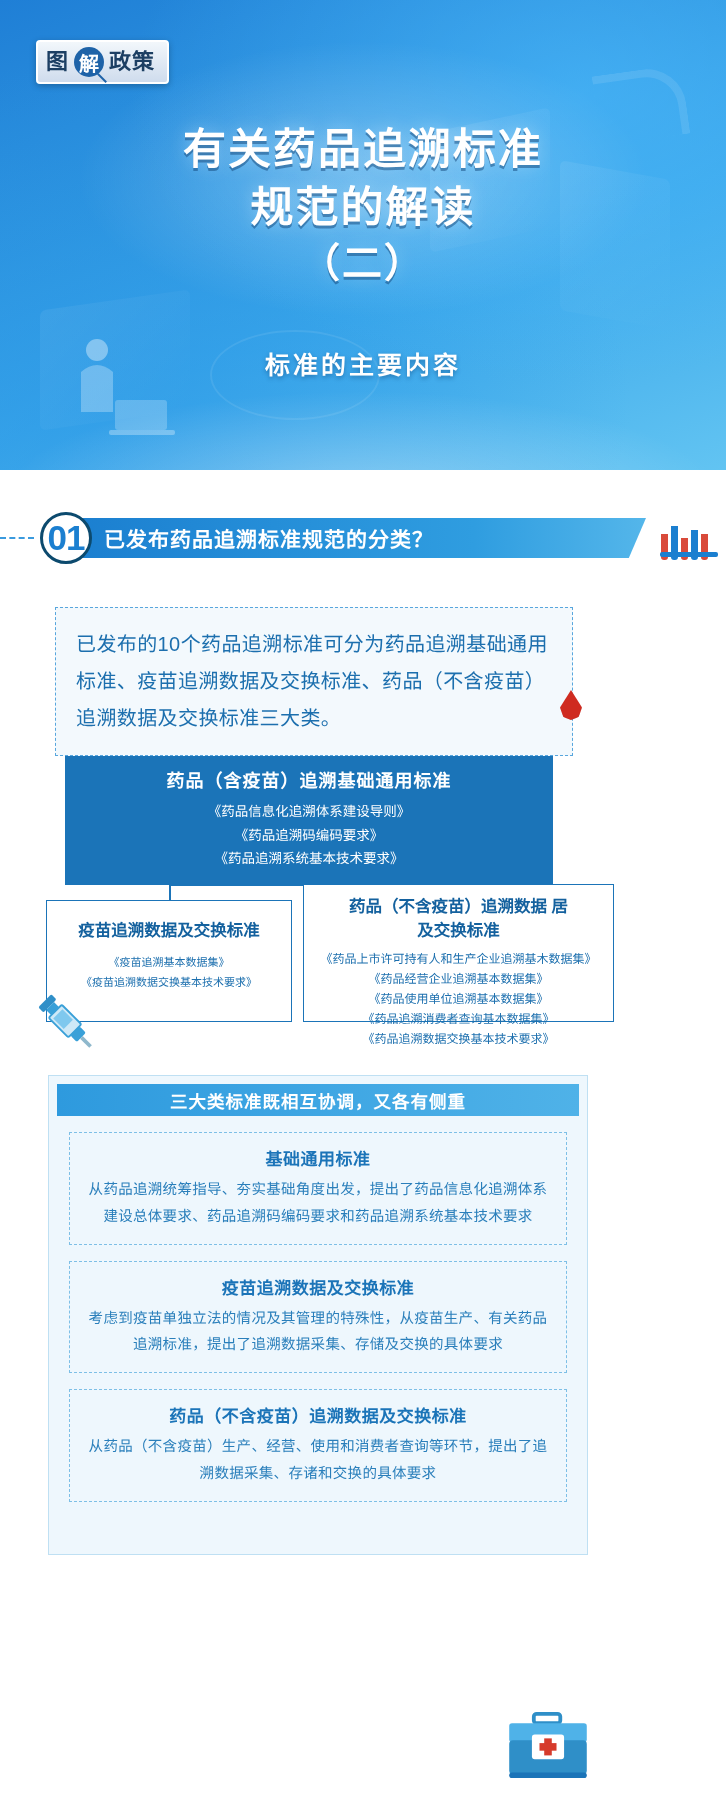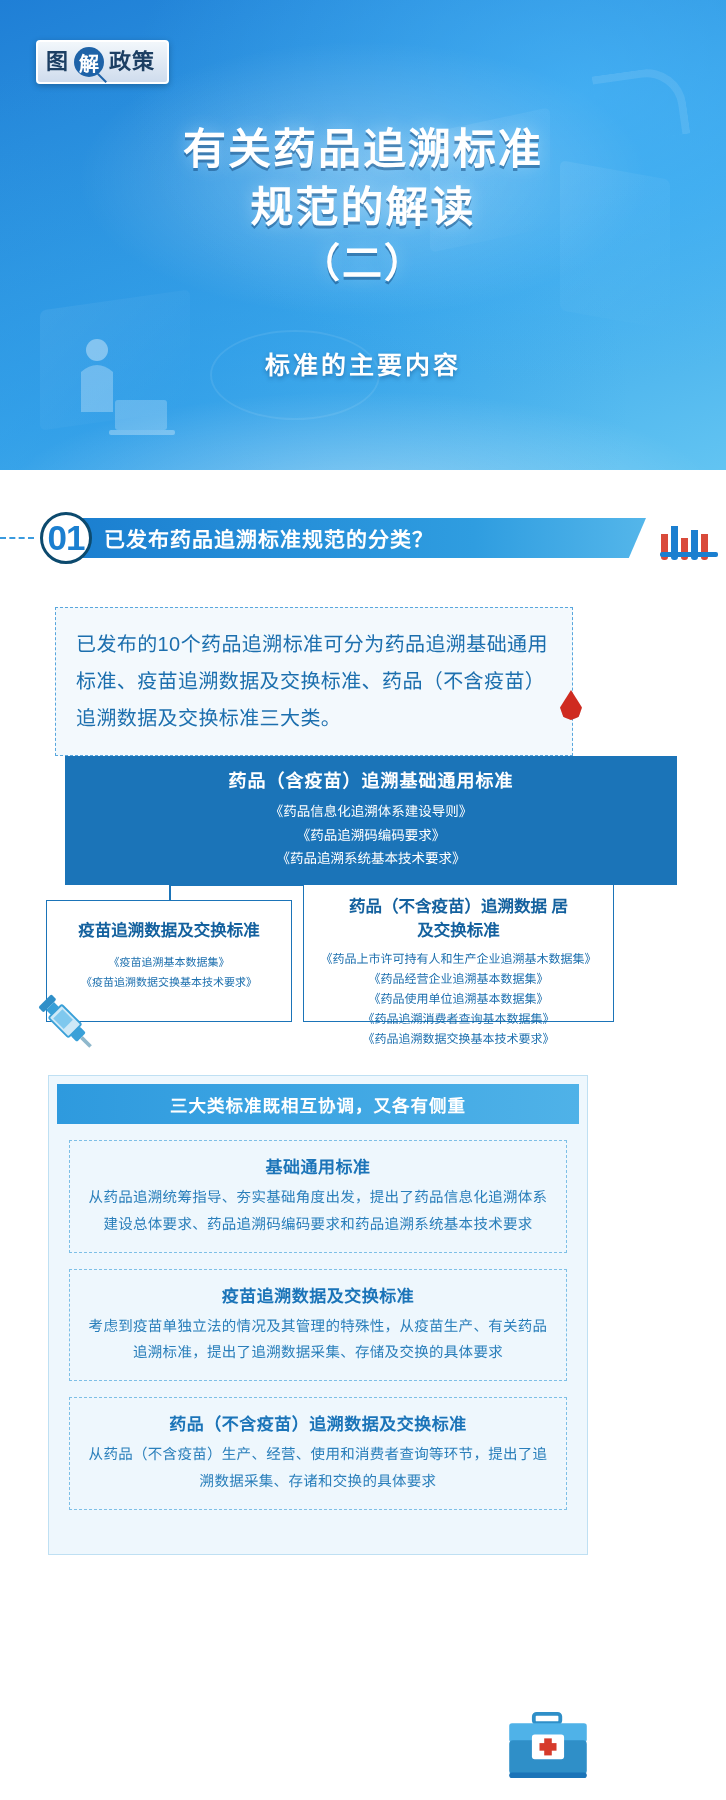--- a/index.html
+++ b/index.html
@@ -161,21 +161,21 @@
     width: 22px; height: 30px;
     background: #cf2b20;
     border-radius: 50% 50% 50% 50% / 62% 62% 38% 38%;
     clip-path: polygon(50% 0%, 100% 58%, 85% 90%, 50% 100%, 15% 90%, 0% 58%);
     box-shadow: 0 2px 4px rgba(0,0,0,.2);
   }
 
   
   .tree { position: absolute; left: 0; top: 756px; width: 726px; height: 300px; }
   .node-top {
-    position: absolute; left: 65px; top: 0; width: 612px;
+    position: absolute; left: 65px; top: 0; width: 488px;
     background: #1b74b8; color: #fff;
     padding: 10px 0 14px;
     text-align: center;
   }
   .node-top .t {
     font-size: 18px; font-weight: bold; letter-spacing: 1px; margin-bottom: 8px;
   }
   .node-top .i { font-size: 13.5px; line-height: 1.75; }
   .branch-v { position: absolute; background: #1b74b8; }
   .node-l {
@@ -198,21 +198,21 @@
   }
 
   
   .panel {
     position: absolute; left: 48px; top: 1075px;
     width: 540px; height: 480px;
     background: #eef7fd;
     border: 1px solid #bfe0f3;
   }
   .panel-head {
-    margin: 8px 8px 0; height: 40px;
+    margin: 8px 8px 0; height: 32px;
     background: linear-gradient(90deg,#2e9ade,#4fb2e8);
     color: #fff; font-size: 17.5px; font-weight: bold; letter-spacing: 1px;
     display: flex; align-items: center; justify-content: center;
   }
   .sub {
     margin: 16px 20px 0;
     border: 1px dashed #7dbfe6;
     padding: 12px 16px 14px;
   }
   .sub .t {

